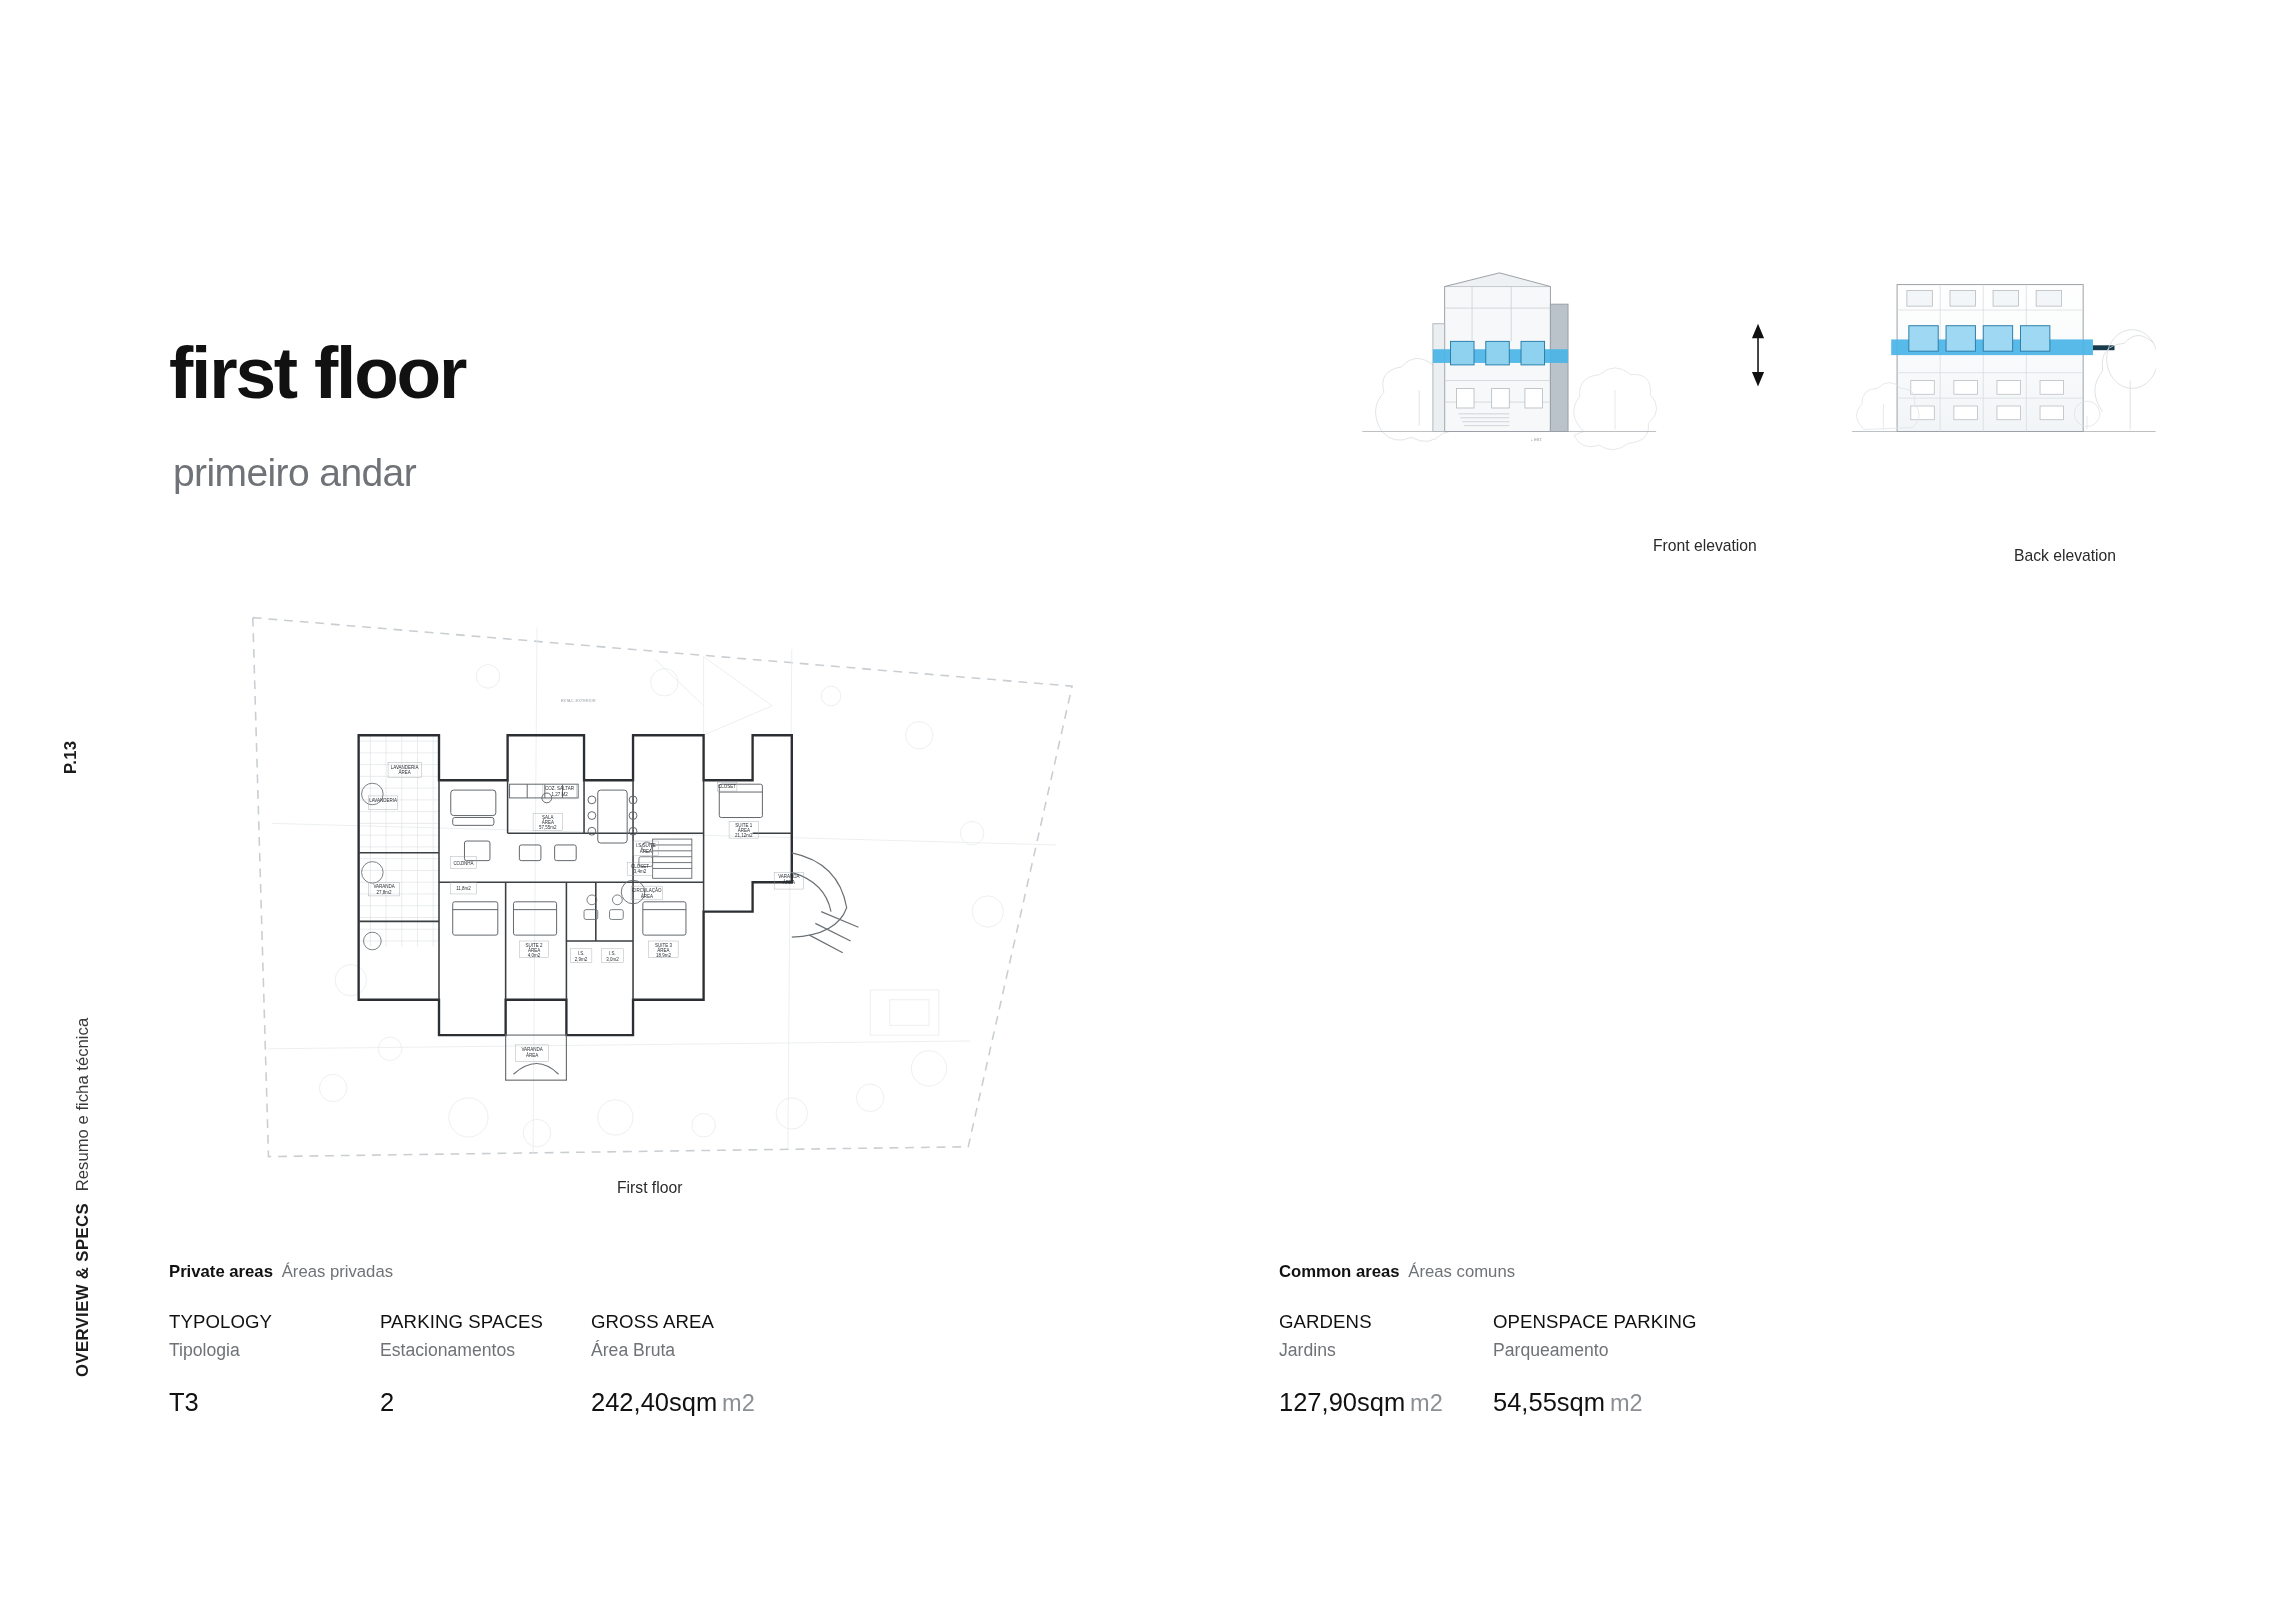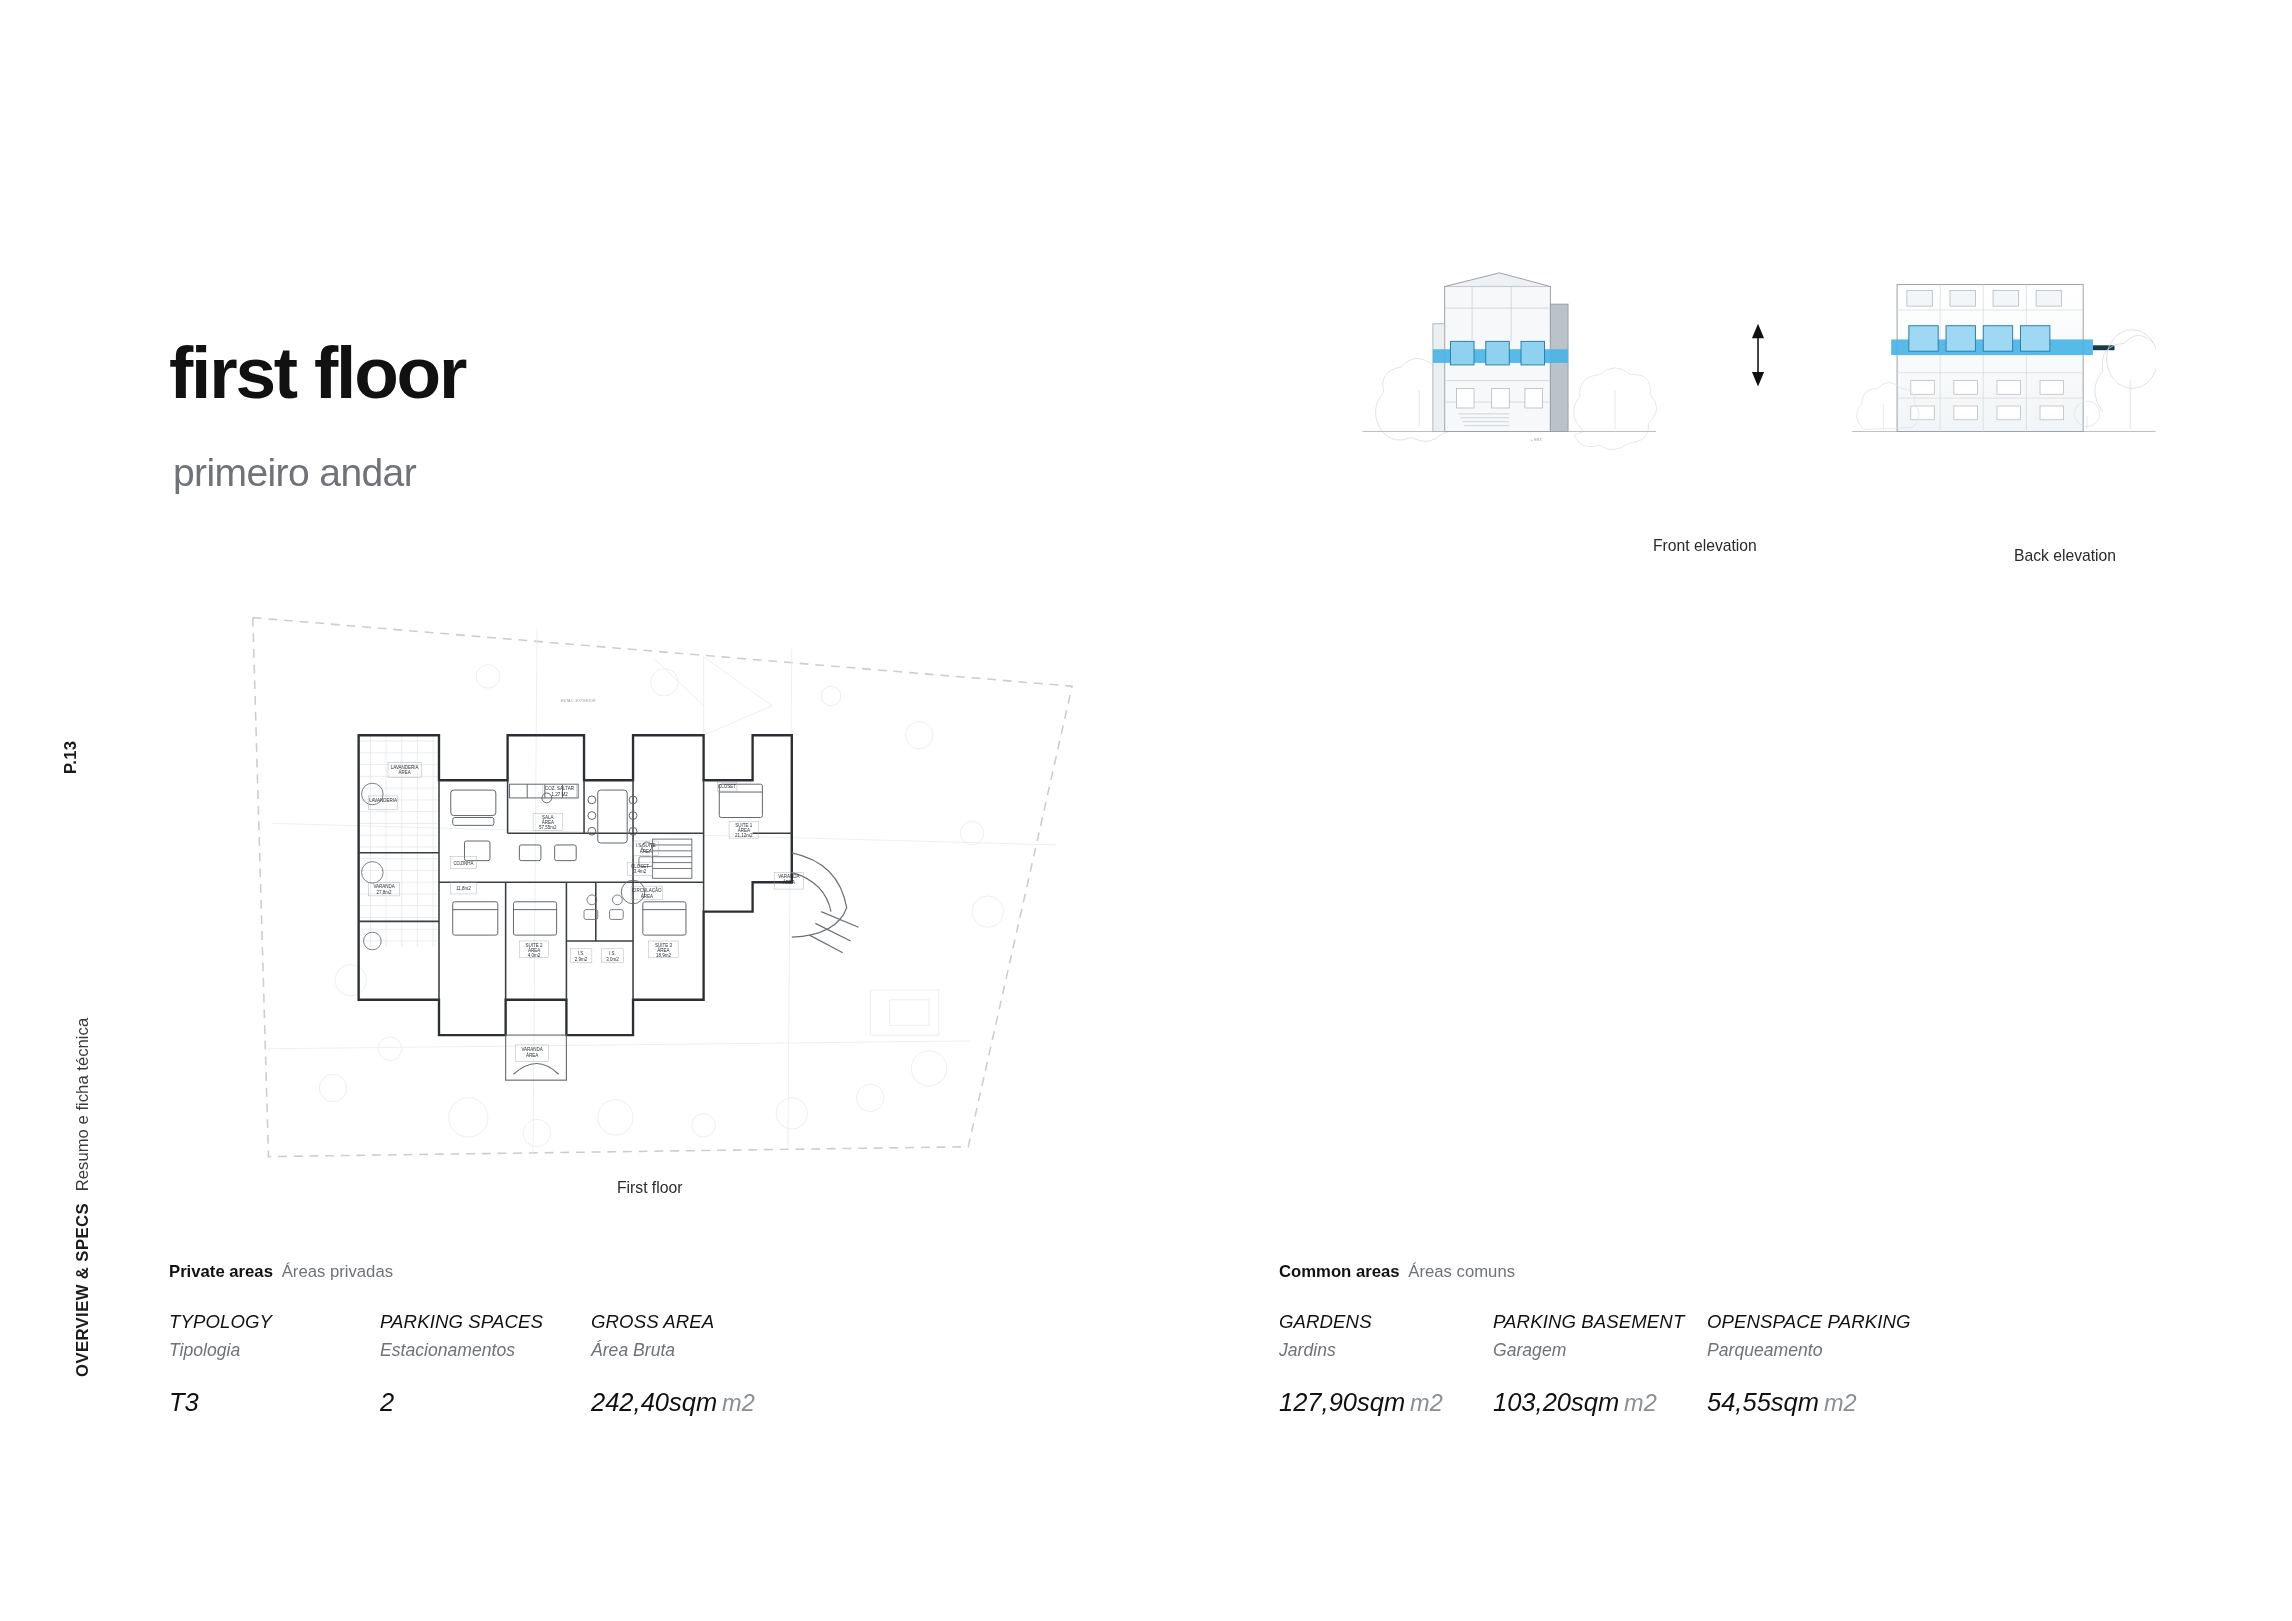--- a/index.html
+++ b/index.html
@@ -124,21 +124,21 @@
     white-space: nowrap;
     margin-bottom: 29px;
   }
   .group-head b { font-weight: bold; color: #111; }
   .group-head span {
     font-weight: normal;
     color: #6f7276;
     margin-left: 8.8px;
   }
 
-  .spec-row { display: flex; font-style: italic; }
+  .spec-row { display: flex; }
   .spec-col { margin-right: 0; }
   .spec-label {
     font-size: 18.6px;
     letter-spacing: 0.1px;
     color: #111;
     white-space: nowrap;
   }
   .spec-sub {
     font-size: 17.6px;
     color: #6f7276;
@@ -548,27 +548,20 @@
     <b>Common areas</b><span>Áreas comuns</span>
   </div>
   <div class="spec-row">
     <div class="spec-col c-gardens">
       <div class="spec-label">GARDENS</div>
       <div class="spec-sub">Jardins</div>
       <div class="spec-value">
         <span>127,90sqm</span><span class="unit">m2</span>
       </div>
     </div>
-    <div class="spec-col c-basement">
-      <div class="spec-label">PARKING BASEMENT</div>
-      <div class="spec-sub">Garagem</div>
-      <div class="spec-value">
-        <span>103,20sqm</span><span class="unit">m2</span>
-      </div>
-    </div>
     <div class="spec-col c-openspace">
       <div class="spec-label">OPENSPACE PARKING</div>
       <div class="spec-sub">Parqueamento</div>
       <div class="spec-value">
         <span>54,55sqm</span><span class="unit">m2</span>
       </div>
     </div>
   </div>
 </div>
 

